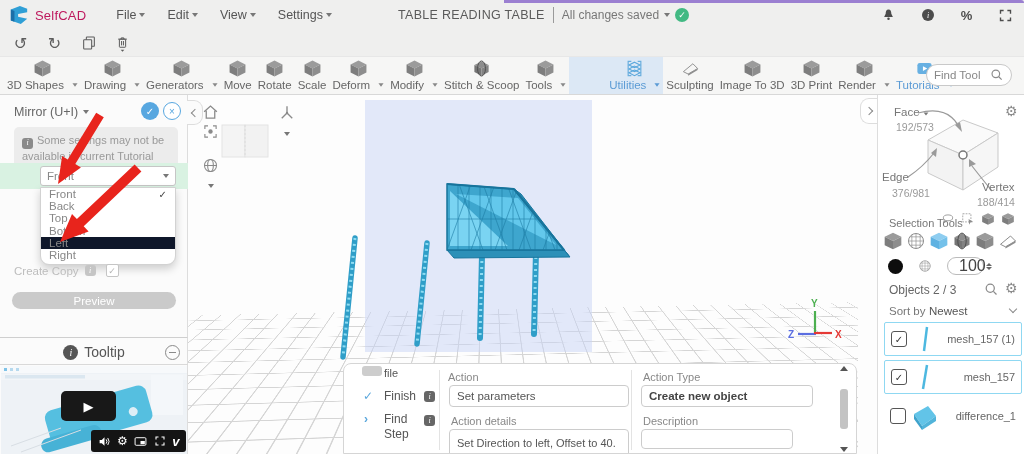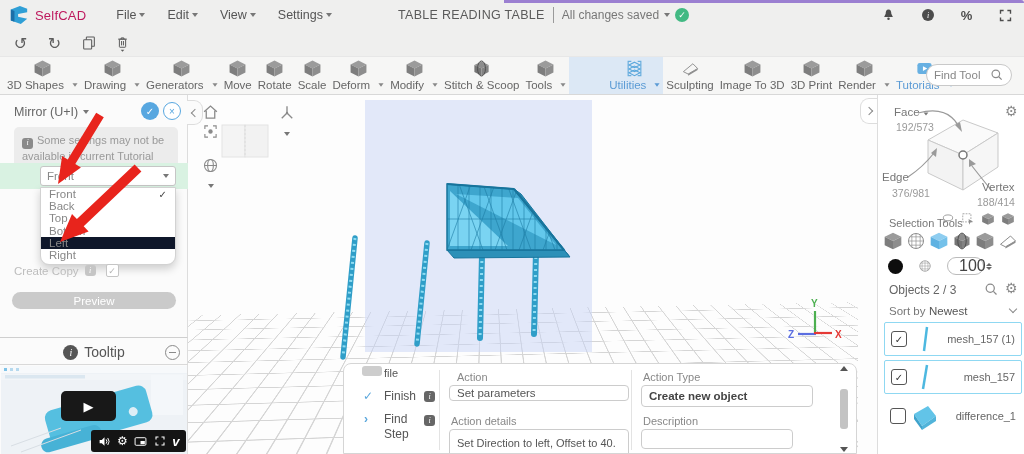--- a/index.html
+++ b/index.html
@@ -618,22 +618,22 @@
     <span class="sp-text" style="left:40px;top:25px">Finish</span>
     <span class="mini-info dark" style="position:absolute;left:80px;top:27px">i</span>
 
     <span class="sp-step-ic" style="left:20px;top:48px">›</span>
     <span class="sp-text" style="left:40px;top:48px">Find</span>
     <span class="mini-info dark" style="position:absolute;left:80px;top:51px">i</span>
     <span class="sp-text" style="left:40px;top:63px">Step</span>
 
     <div class="sp-divider" style="left:95px"></div>
 
-    <span class="sp-label" style="left:113px;top:7px">Action</span>
-    <input class="sp-input" style="left: 105px; top: 21px; width: 180px; height: 16px;" value="Set parameters">
+    <span class="sp-label" style="left:104px;top:7px">Action</span>
+    <input class="sp-input" style="left: 105px; top: 21px; width: 180px; height: 22px;" value="Set parameters">
     <span class="sp-label" style="left:107px;top:51px">Action details</span>
     <input class="sp-input" style="left: 105px; top: 65px; width: 180px; height: 28px; font-size: 11px;" value="Set Direction to left, Offset to 40.">
 
     <div class="sp-divider" style="left:287px"></div>
 
     <span class="sp-label" style="left:299px;top:7px">Action Type</span>
     <input class="sp-input" style="left: 297px; top: 21px; width: 172px; height: 22px; font-weight: bold; color: rgb(68, 68, 68);" value="Create new object">
     <span class="sp-label" style="left:299px;top:51px">Description</span>
     <input class="sp-input" style="left: 297px; top: 65px; width: 152px; height: 20px;" value="">
 

